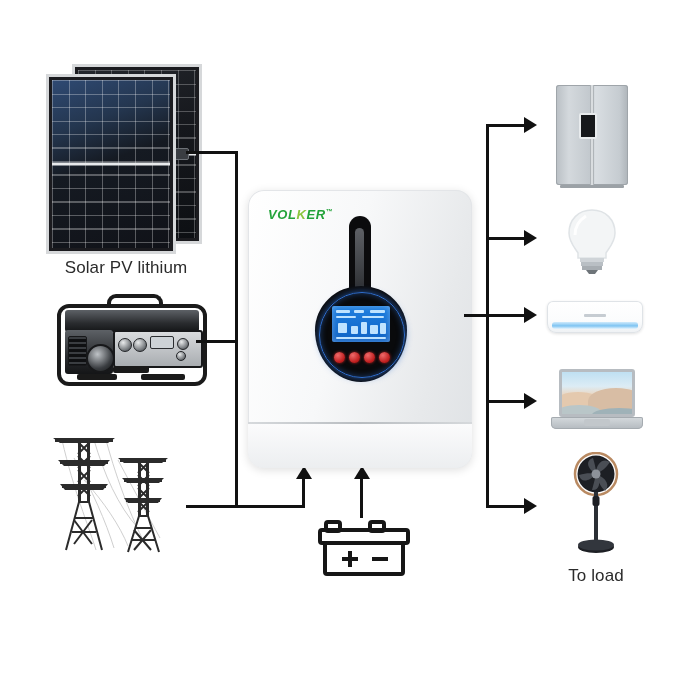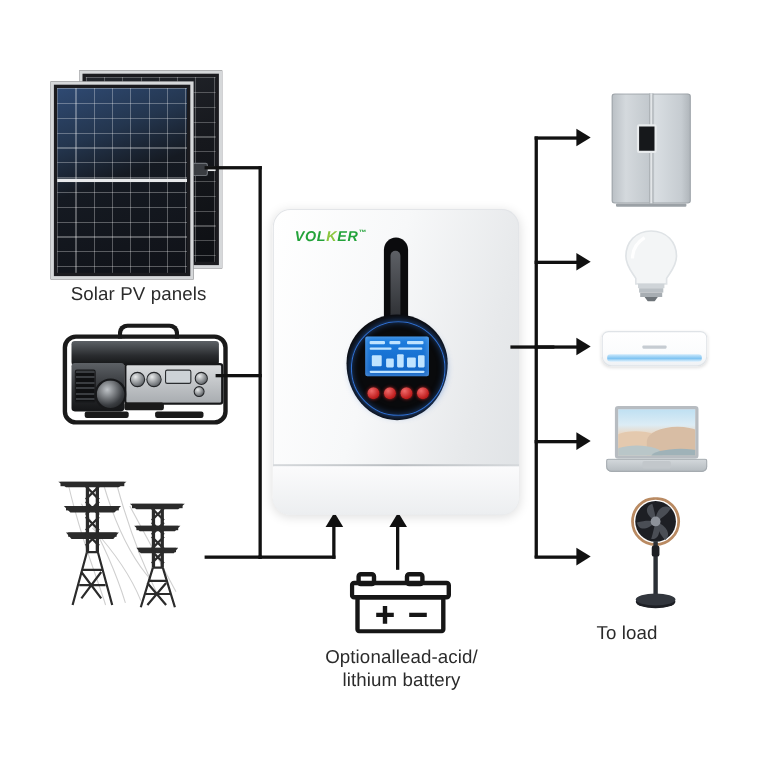--- a/index.html
+++ b/index.html
@@ -190,21 +190,21 @@
     <div class="pv back" style="left:26px;top:0;width:130px;height:180px;">
       <div class="cells"></div>
       <div class="midbar"></div>
       <div class="jbox"></div>
     </div>
     <div class="pv" style="left:0;top:10px;width:130px;height:180px;">
       <div class="cells"></div>
       <div class="midbar"></div>
     </div>
   </div>
-  <div class="label" style="left:36px;top:258px;width:180px;">Solar PV panels</div>
+  <div class="label" style="left:36px;top:258px;width:180px;">Solar PV lithium</div>
 
   <div class="abs" style="left:55px;top:294px;width:155px;height:98px;">
     <div class="gen-handle" style="left:52px;top:0;width:56px;height:14px;"></div>
     <div class="gen-frame" style="left:2px;top:10px;width:150px;height:82px;"></div>
     <div class="gen-body" style="left:10px;top:16px;width:134px;height:22px;"></div>
     <div class="gen-body" style="left:10px;top:36px;width:48px;height:44px;"></div>
     <div class="gen-vent" style="left:13px;top:42px;width:17px;height:28px;"></div>
     <div class="gen-wheel" style="left:31px;top:50px;width:25px;height:25px;"></div>
     <div class="gen-panel" style="left:58px;top:36px;width:86px;height:34px;"></div>
     <div class="gen-knob" style="left:63px;top:44px;width:12px;height:12px;"></div>
@@ -278,22 +278,20 @@
         <rect x="52" y="4" width="14" height="9" rx="2"></rect>
         <rect x="2" y="12" width="88" height="13" rx="2"></rect>
         <rect x="7" y="25" width="78" height="31" rx="2"></rect>
         <path d="M24 41 h16 M32 33 v16"></path>
         <path d="M54 41 h16"></path>
       </g>
     </svg>
   </div>
   <div class="wire-v" style="left:360px;top:478px;height:40px;"></div>
   <div class="arrow-u" style="left:354px;top:466px;"></div>
-  <div class="label" style="left:262px;top:588px;width:206px;">Optionallead-acid/
-lithium battery</div>
 
   <div class="inverter" style="left:248px;top:190px;width:224px;height:278px;">
     <div class="logo" style="left:20px;top:17px;">
       <span>VOL</span><span class="mid">K</span><span>ER</span><sup>™</sup>
     </div>
 
     <div class="stem" style="left:101px;top:26px;width:22px;height:104px;"></div>
     <div class="stem-gloss" style="left:107px;top:38px;width:9px;height:70px;"></div>
     <div class="teardrop" style="left:67px;top:96px;width:92px;height:96px;"></div>
     <div class="disc" style="left:69px;top:100px;width:88px;height:88px;"></div>
@@ -387,15 +385,15 @@
         <path d="M24 22 C30 30 27 39 20 38 C22 31 23 26 24 22 Z"></path>
       </g>
       <circle cx="24" cy="22" r="4.5" fill="#8d929a"></circle>
       <rect x="22" y="40" width="4" height="52" fill="#2b2f35"></rect>
       <rect x="20.5" y="44" width="7" height="10" rx="2" fill="#1d1f24"></rect>
       <ellipse cx="24" cy="95" rx="18" ry="6" fill="#1d1f24"></ellipse>
       <ellipse cx="24" cy="93" rx="18" ry="5.5" fill="#32363d"></ellipse>
     </svg>
   </div>
 
-  <div class="label" style="left:505px;top:566px;width:130px;">To load</div>
+  <div class="label" style="left:531px;top:566px;width:130px;">To load</div>
 
 </div>
 
 </body></html>

